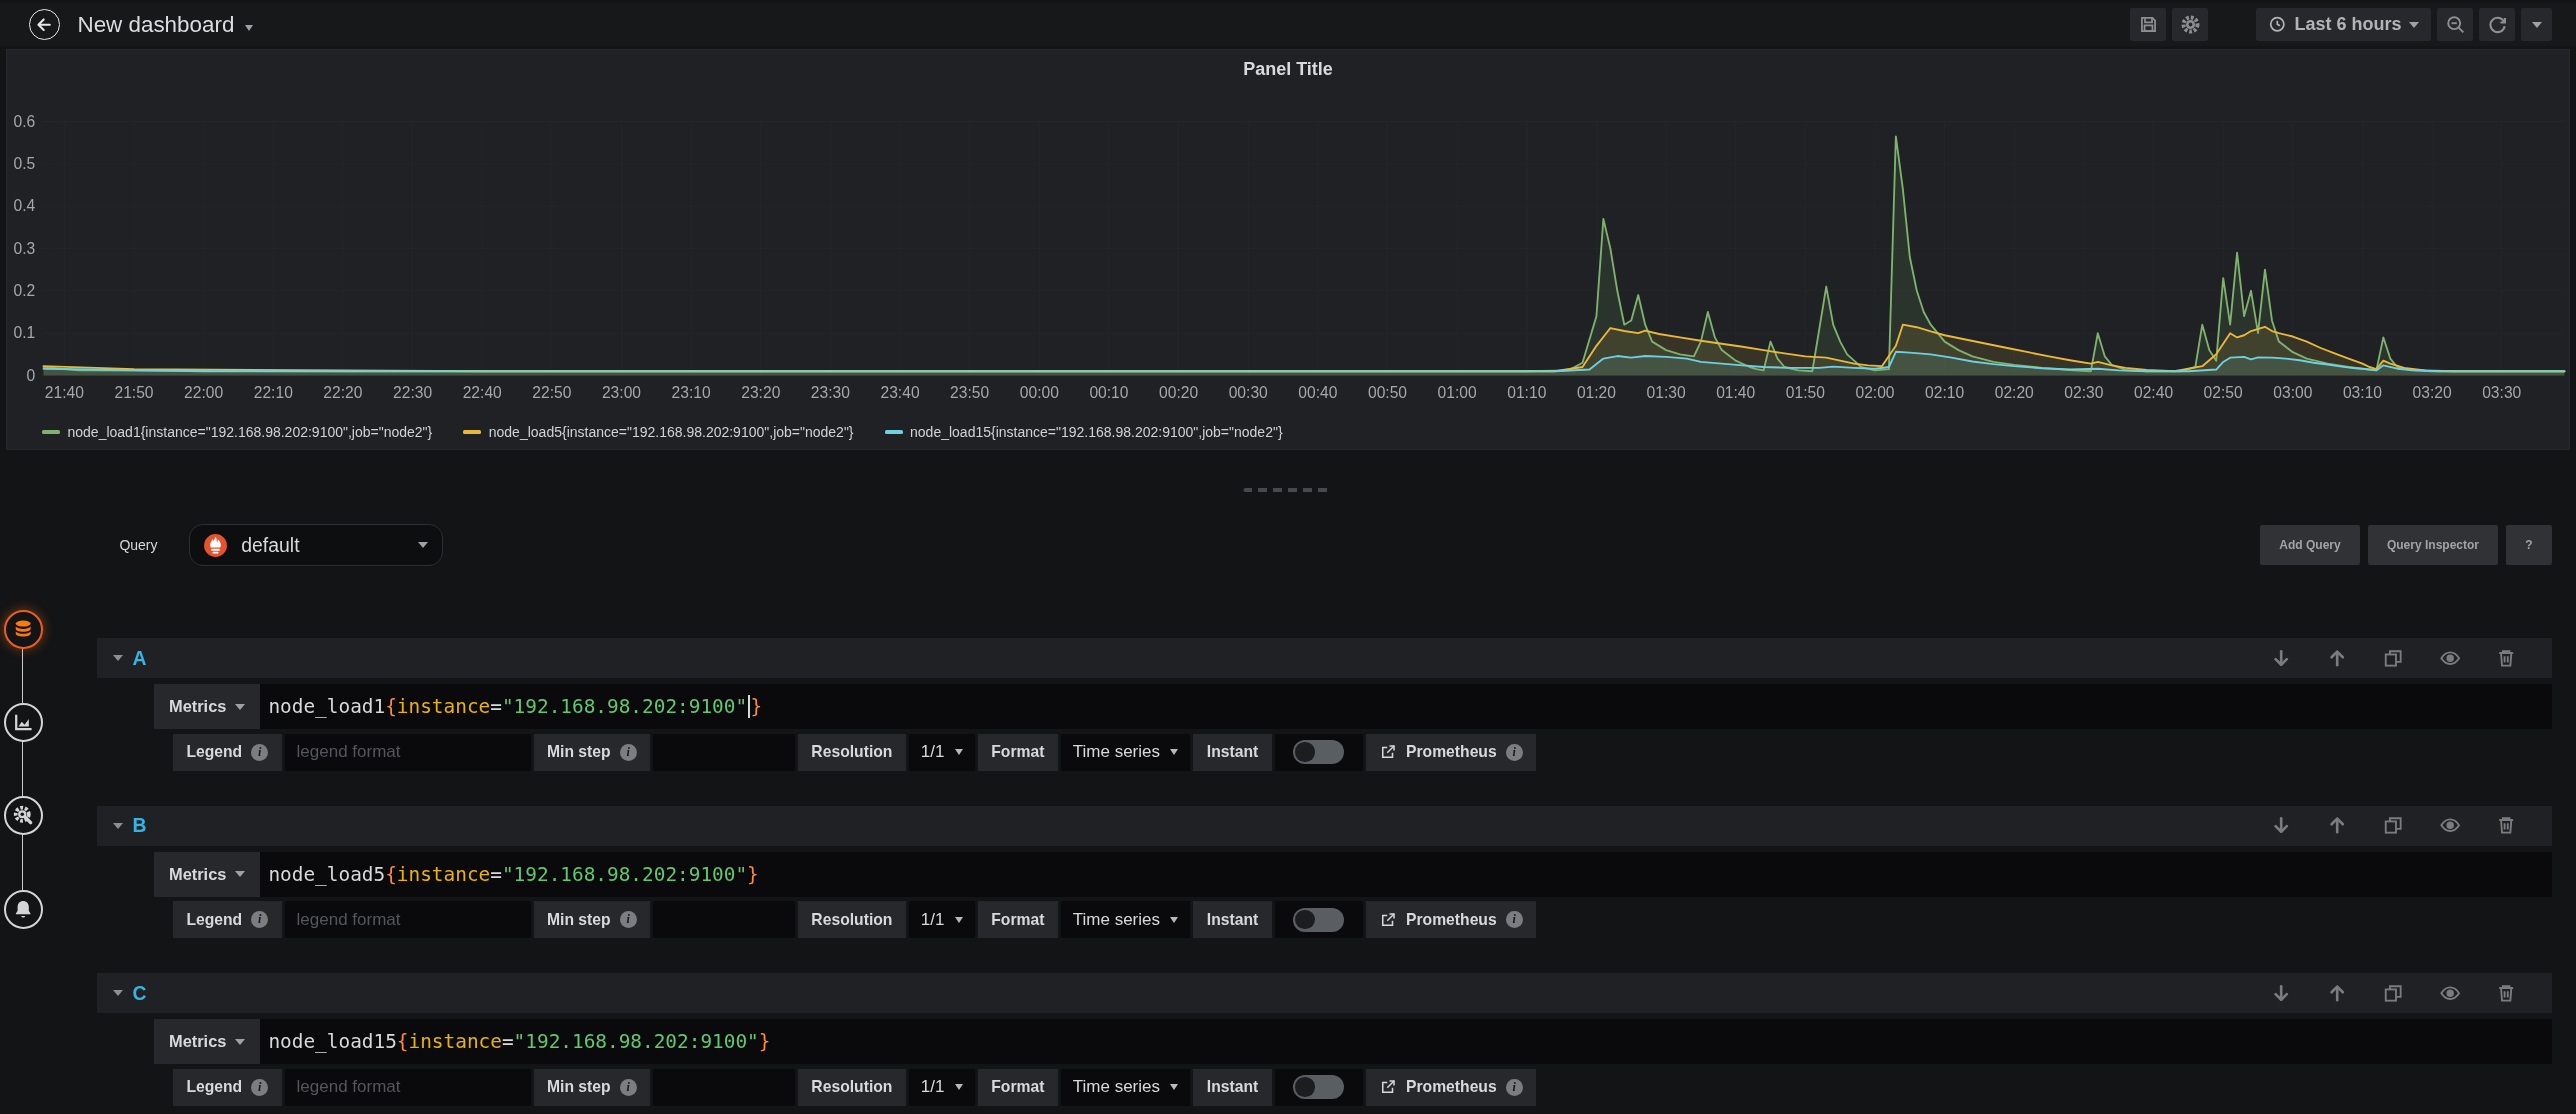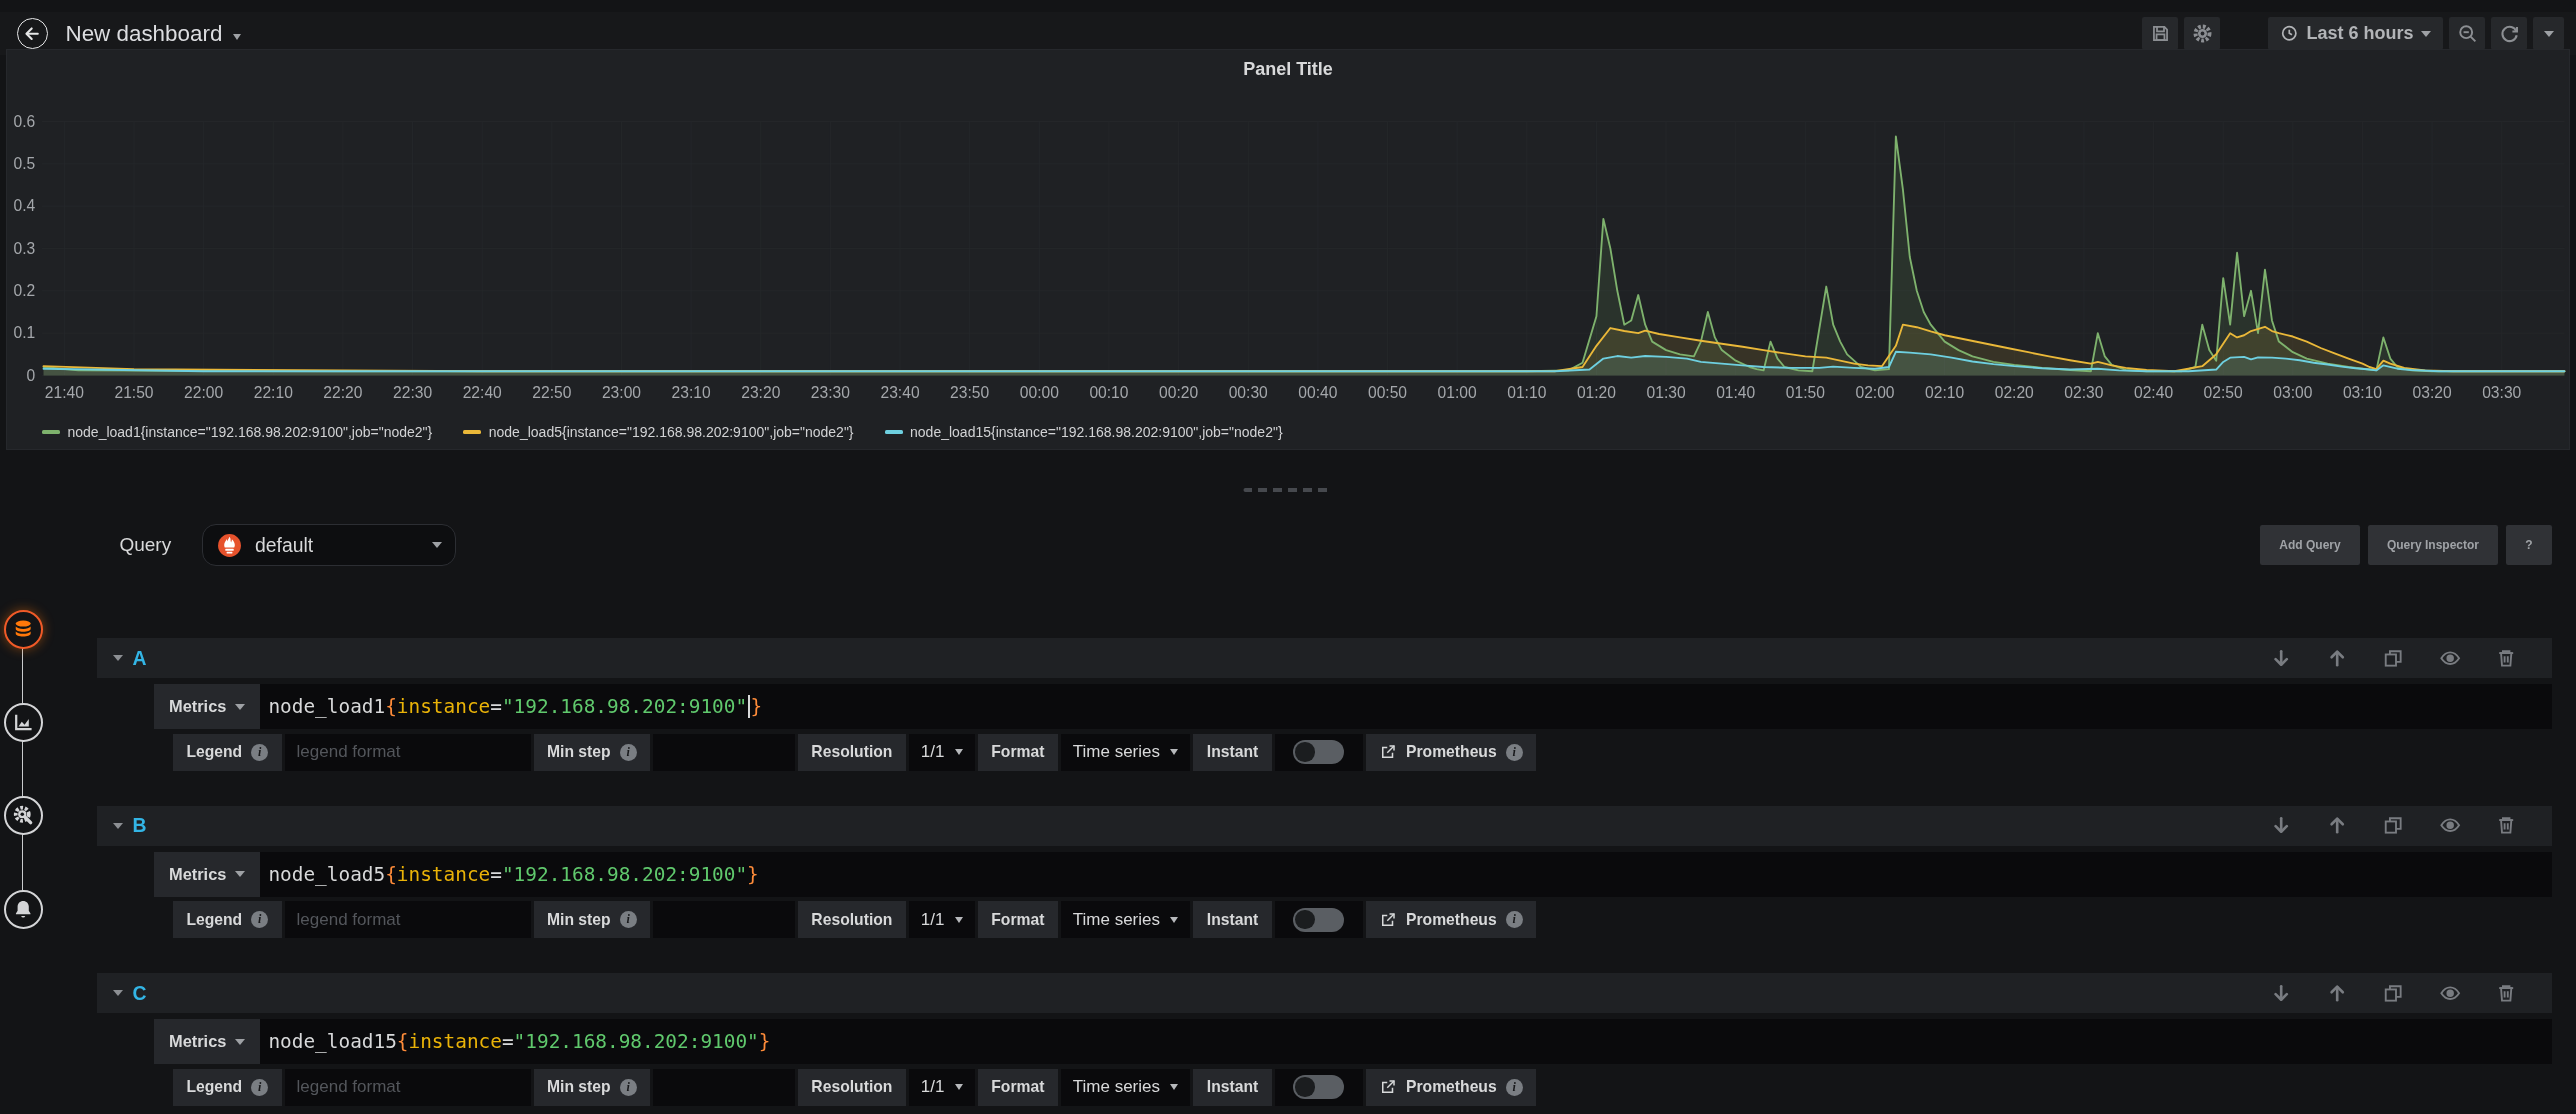--- a/index.html
+++ b/index.html
@@ -8,22 +8,22 @@
     --blue:#33b5e5; --grid:#26282b;
   }
   *{box-sizing:border-box}
   html,body{margin:0;padding:0}
   body{width:2576px;height:1114px;background:var(--bg);position:relative;overflow:hidden;
        font-family:"Liberation Sans",sans-serif;color:var(--txt);}
   svg{display:block}
   .caret{width:0;height:0;border-left:5.2px solid transparent;border-right:5.2px solid transparent;
          border-top:6.7px solid var(--dim);display:inline-block}
   
-  .navbar{position:absolute;top:12px;left:0;right:0;height:43px;background:var(--nav);
-          display:flex;align-items:center;padding:0 12px}
+  .navbar{position:absolute;top:3px;left:0;right:0;height:43px;background:var(--nav);
+          display:flex;align-items:center;padding:0 24px}
   .back-btn{width:31px;height:31px;border:1.8px solid #e6e7e8;border-radius:50%;color:#e6e7e8;
             display:flex;align-items:center;justify-content:center;margin-left:4.5px;cursor:pointer}
   .back-btn svg{width:19.4px;height:19.4px}
   .nav-title{font-size:22.4px;color:#dcdde0;margin-left:18px}
   .nav-title-caret{margin-left:10.4px;border-top-width:6px;border-left-width:4.5px;border-right-width:4.5px;transform:translateY(3px)}
   .nav-right{margin-left:auto;display:flex;gap:6px}
   .nav-btn{height:33px;min-width:36px;background:#26282b;border-radius:2.2px;color:#8c8f93;
            display:flex;align-items:center;justify-content:center;padding:0 7.5px;cursor:pointer}
   .nav-btn svg{width:21px;height:21px}
   .nav-gap{width:36px}
@@ -46,21 +46,21 @@
      background:repeating-linear-gradient(90deg,#46494e 0 9px,transparent 9px 15px);border-radius:2.2px;cursor:row-resize}
   
   .rail{position:absolute;left:0;top:610px;width:46px;height:343px}
   .rail-line{position:absolute;left:21.6px;top:18px;width:1.9px;height:282px;background:#c9cbcd}
   .rail-item{position:absolute;left:3.7px;width:39px;height:39px;border-radius:50%;background:var(--bg);
              border:2.2px solid #d4d5d7;color:#d4d5d7;display:flex;align-items:center;justify-content:center;cursor:pointer}
   .rail-item svg{width:22.4px;height:22.4px}
   .rail-item.active{border-color:#f05a28;color:#ff780a;box-shadow:0 0 12px rgba(255,120,10,.45)}
   
   .toolbar{position:absolute;top:521px;left:97px;right:24px;height:48px;display:flex;align-items:center;padding-left:22.4px}
-  .toolbar-label{font-size:19px;color:#d8d9da;margin-right:31px}
+  .toolbar-label{font-size:14px;color:#d8d9da;margin-right:31px}
   .ds-picker{width:254px;height:42px;background:#0d0e10;border:0.7px solid #2c2e33;border-radius:14px;
              display:flex;align-items:center;gap:13.4px;padding:0 13.4px;cursor:pointer}
   .ds-logo{width:25px;height:25px;flex:none}
   .ds-name{font-size:19.4px;color:#d8d9da;flex:1}
   .toolbar-right{margin-left:auto;display:flex;gap:7.5px;align-items:center}
   .tb-btn{height:40px;background:#303236;border-radius:2.2px;color:#a0a3a7;font-size:12px;font-weight:700;
           display:flex;align-items:center;padding:0 19.4px;cursor:pointer}
   
   .queries{position:absolute;top:638px;left:97px;right:24px}
   .qblock{margin-bottom:35px}

